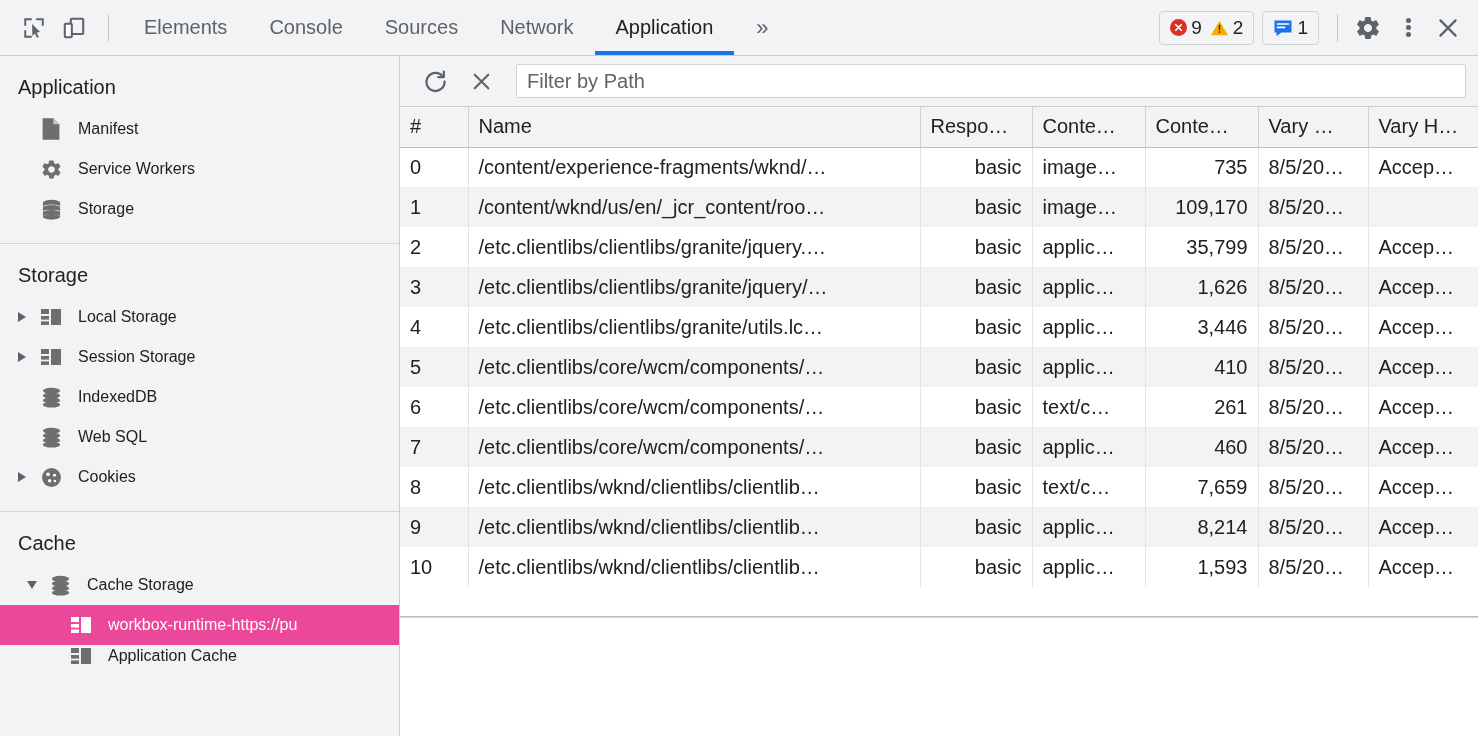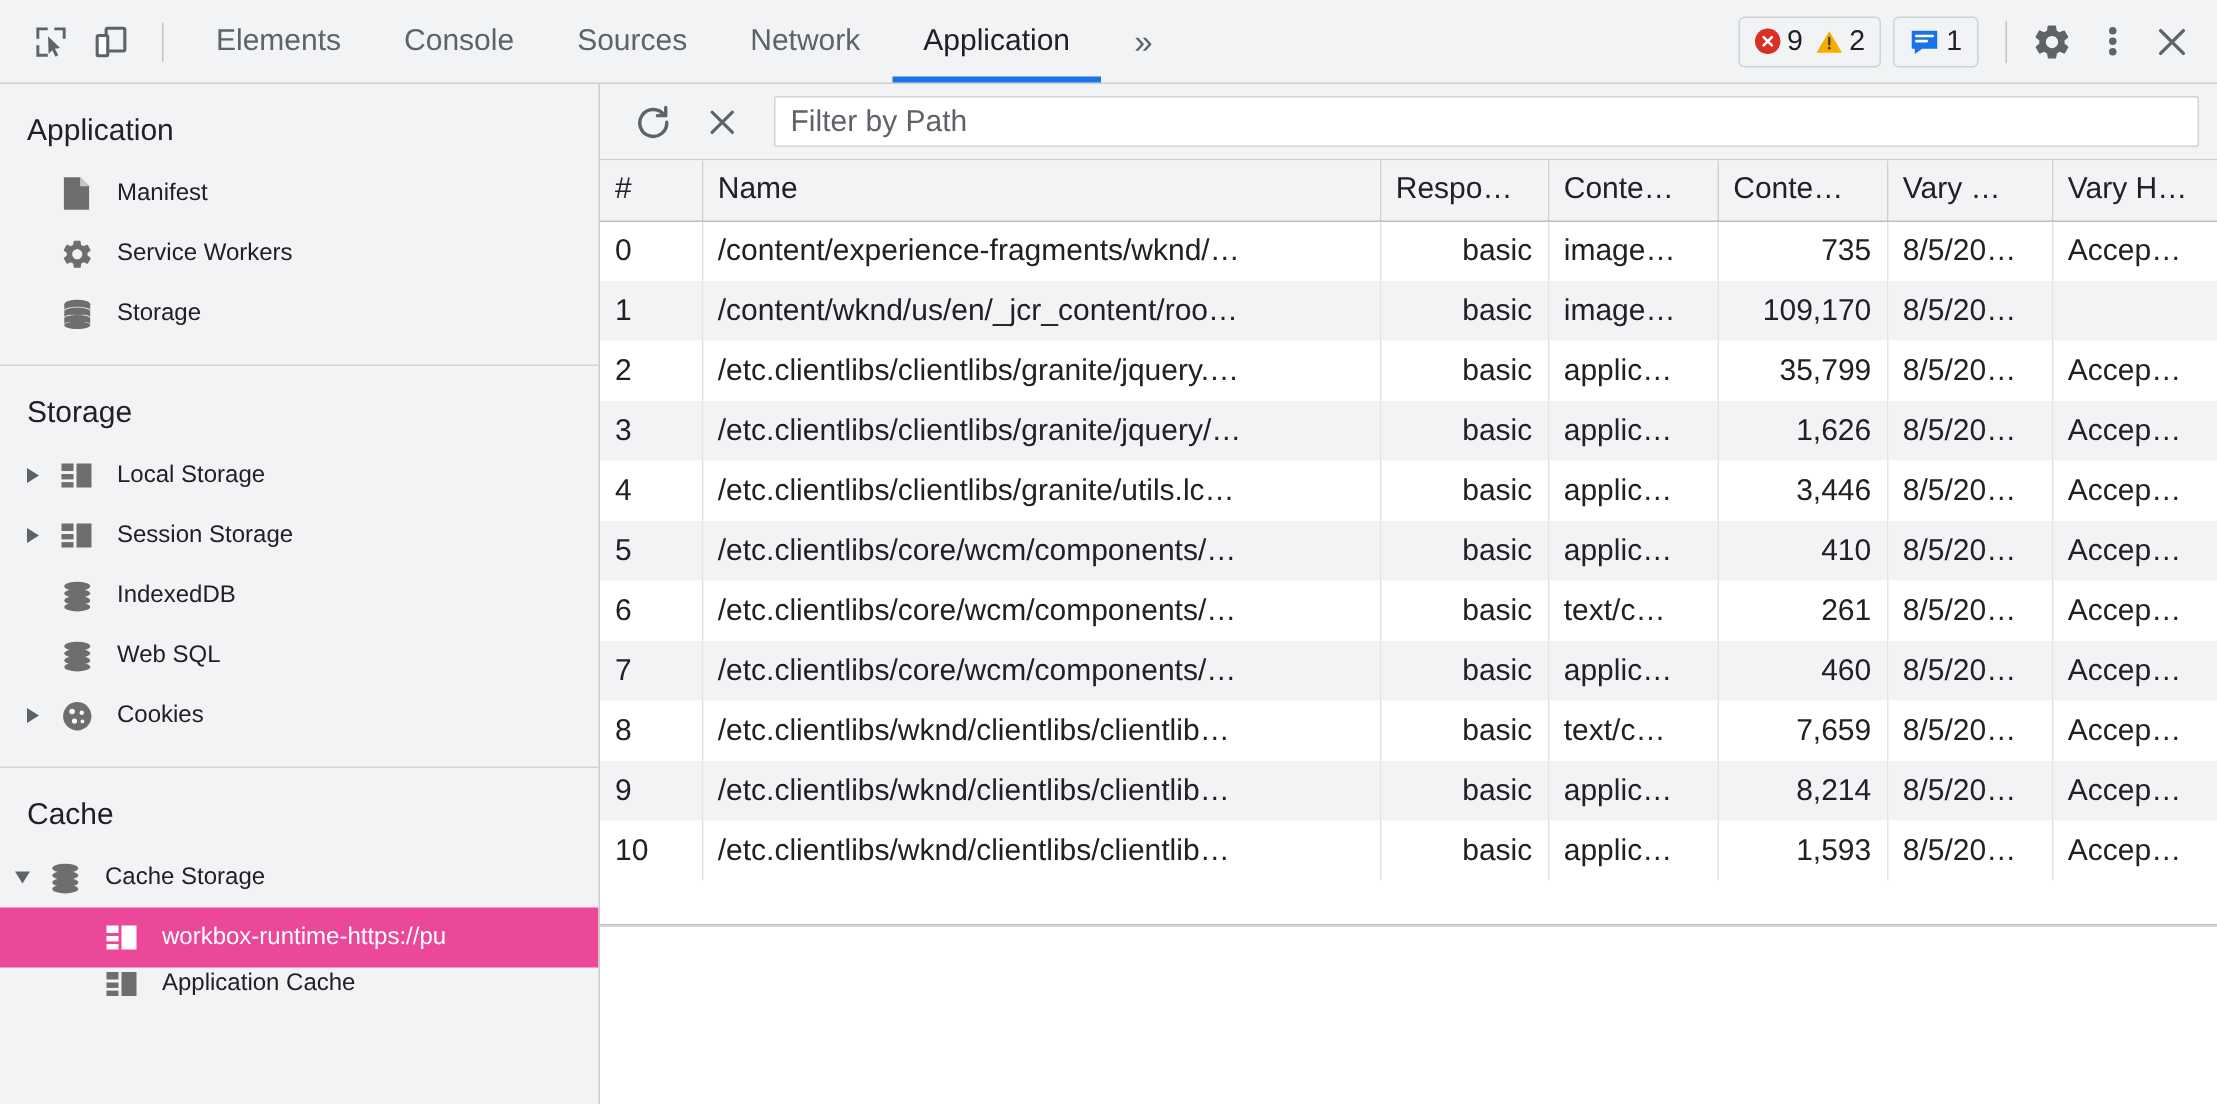--- a/index.html
+++ b/index.html
@@ -420,21 +420,21 @@
             </svg>
         </span>
         <span class="tree-label">Cookies</span>
       </div>
 
     </div>
 
     <div class="side-section no-border">
       <div class="side-header">Cache</div>
 
-      <div class="tree-row" style="padding-left:10px">
+      <div class="tree-row" style="padding-left:27px">
         <span class="twisty">
             <span class="arrow-down"></span>
           </span>
         <span class="tree-ico">
           <svg width="23" height="23" viewBox="0 0 20 20">
               <ellipse cx="10" cy="4.2" rx="7.5" ry="2.6" fill="#6e6e6e"></ellipse>
               <ellipse cx="10" cy="8.3" rx="7.5" ry="2.6" fill="#6e6e6e"></ellipse>
               <ellipse cx="10" cy="12.4" rx="7.5" ry="2.6" fill="#6e6e6e"></ellipse>
               <ellipse cx="10" cy="16.2" rx="7.5" ry="2.6" fill="#6e6e6e"></ellipse>
             </svg>

